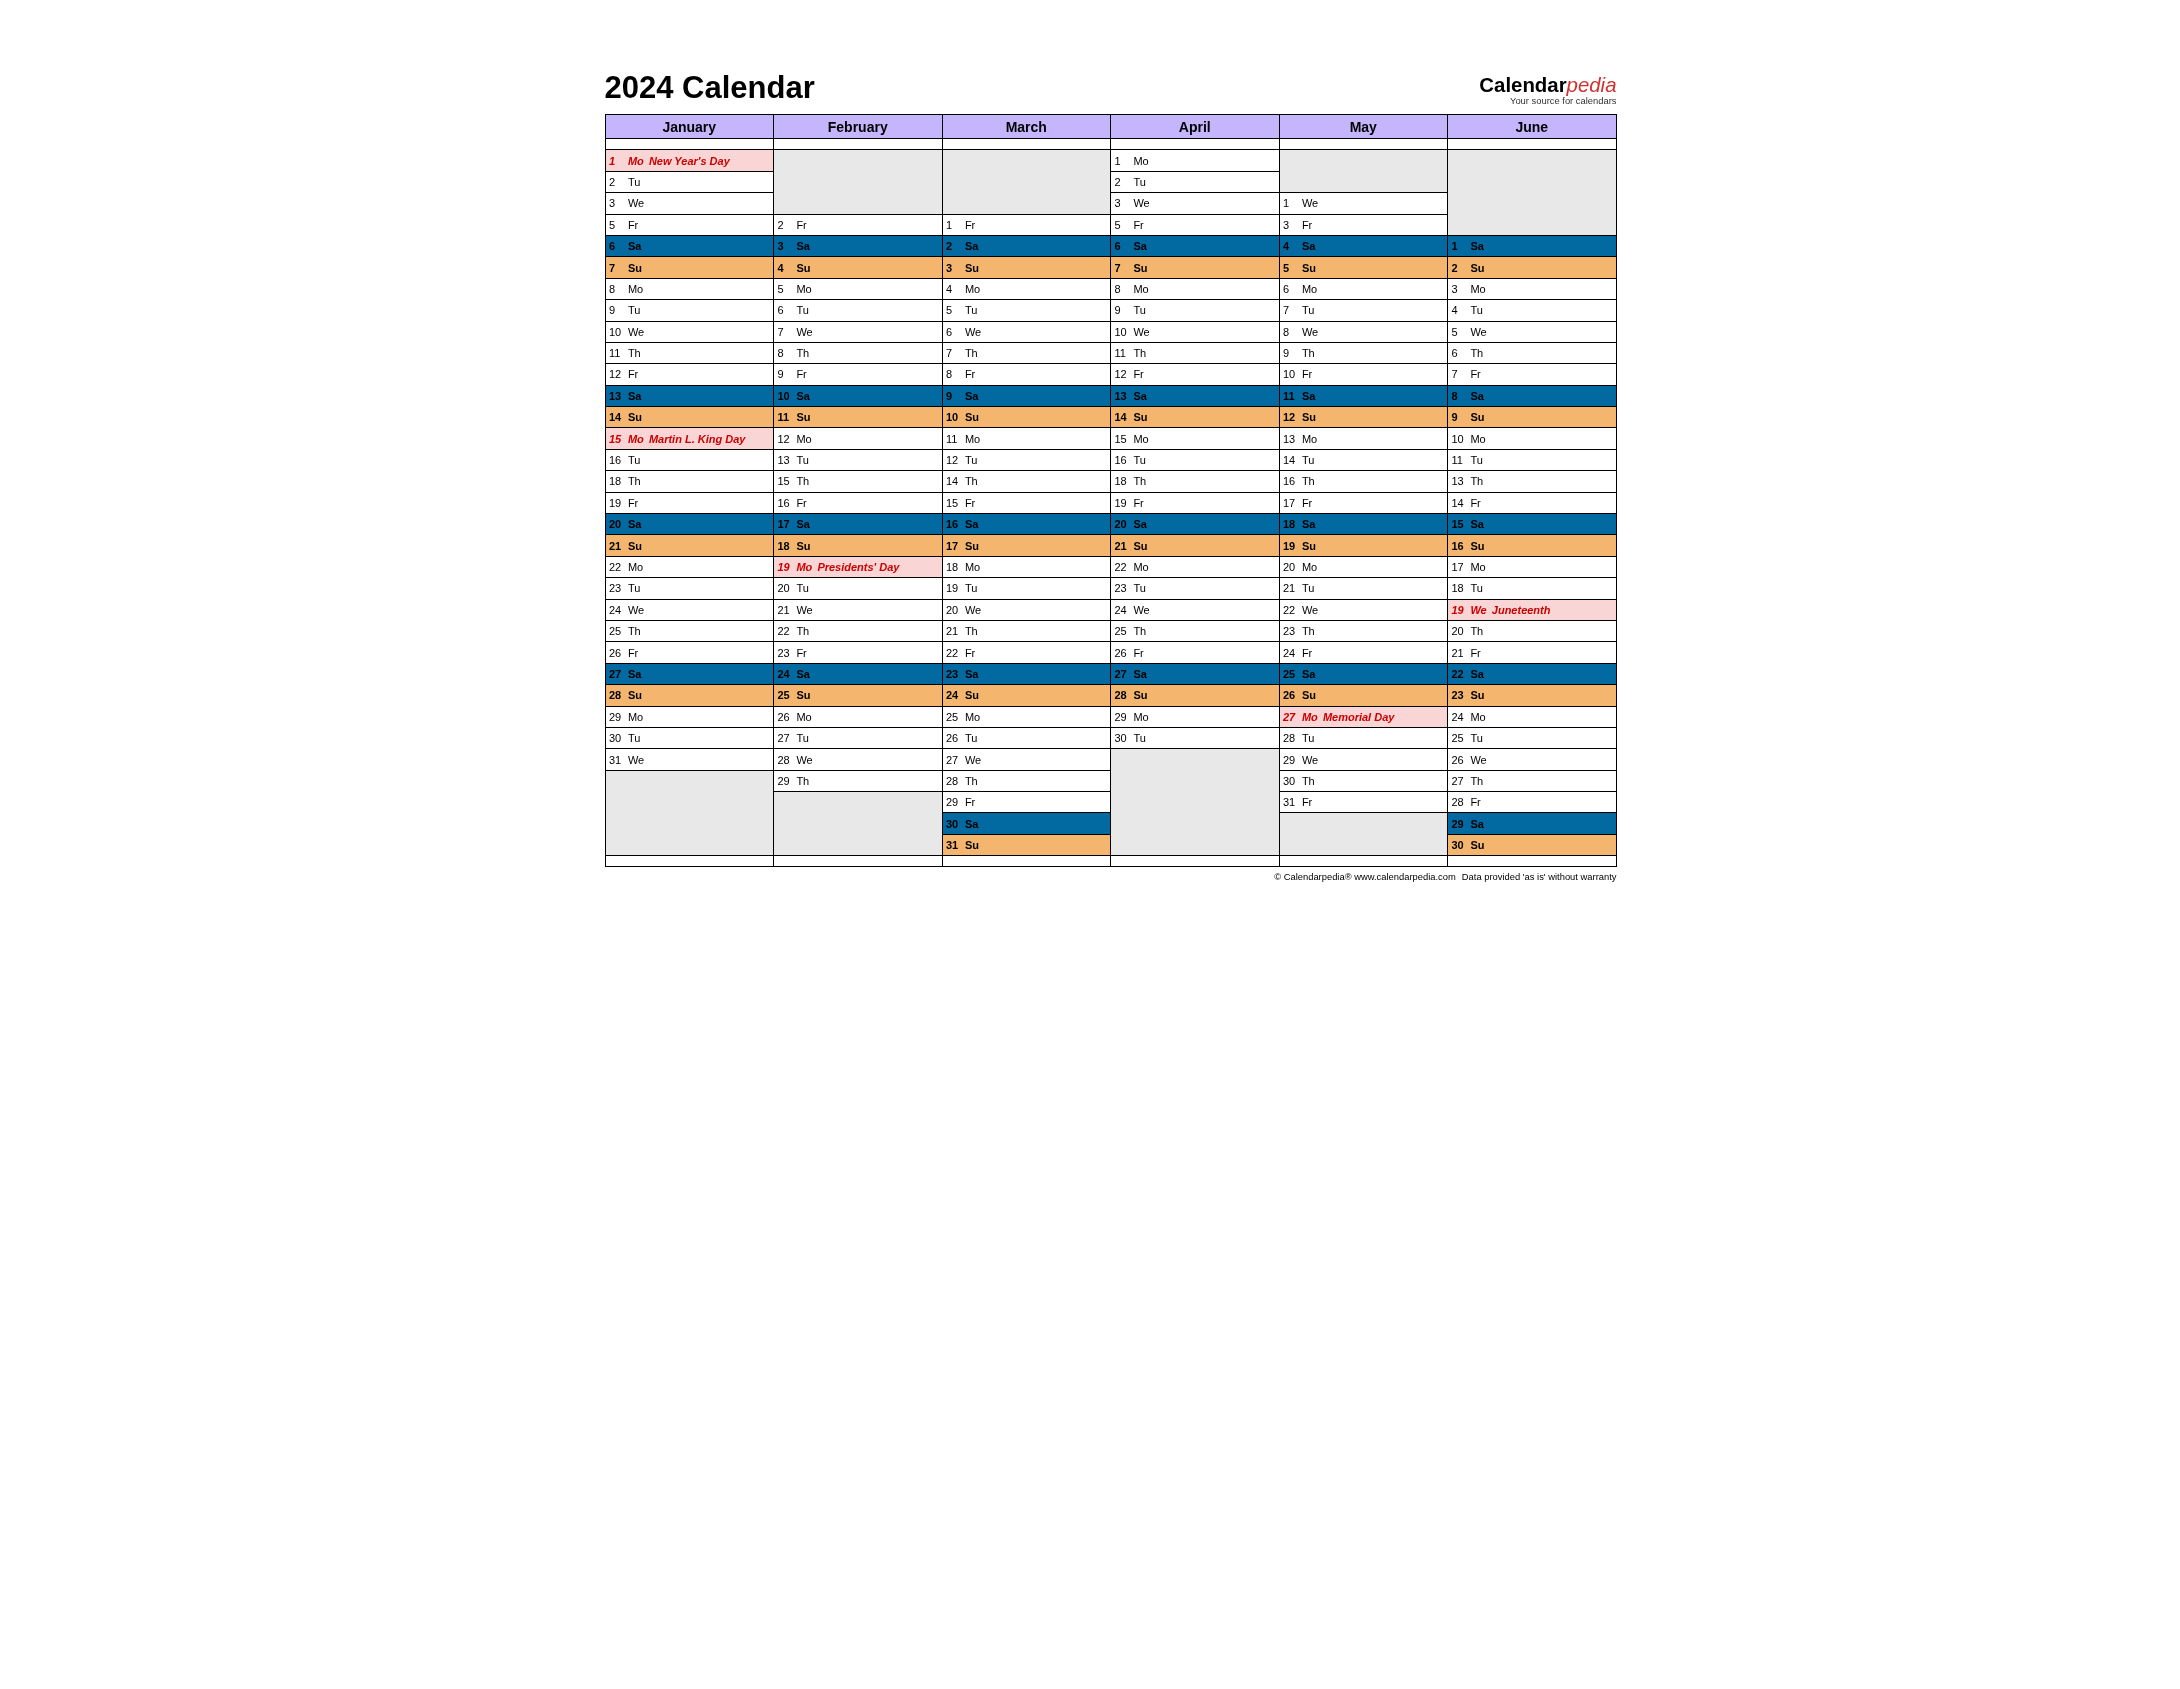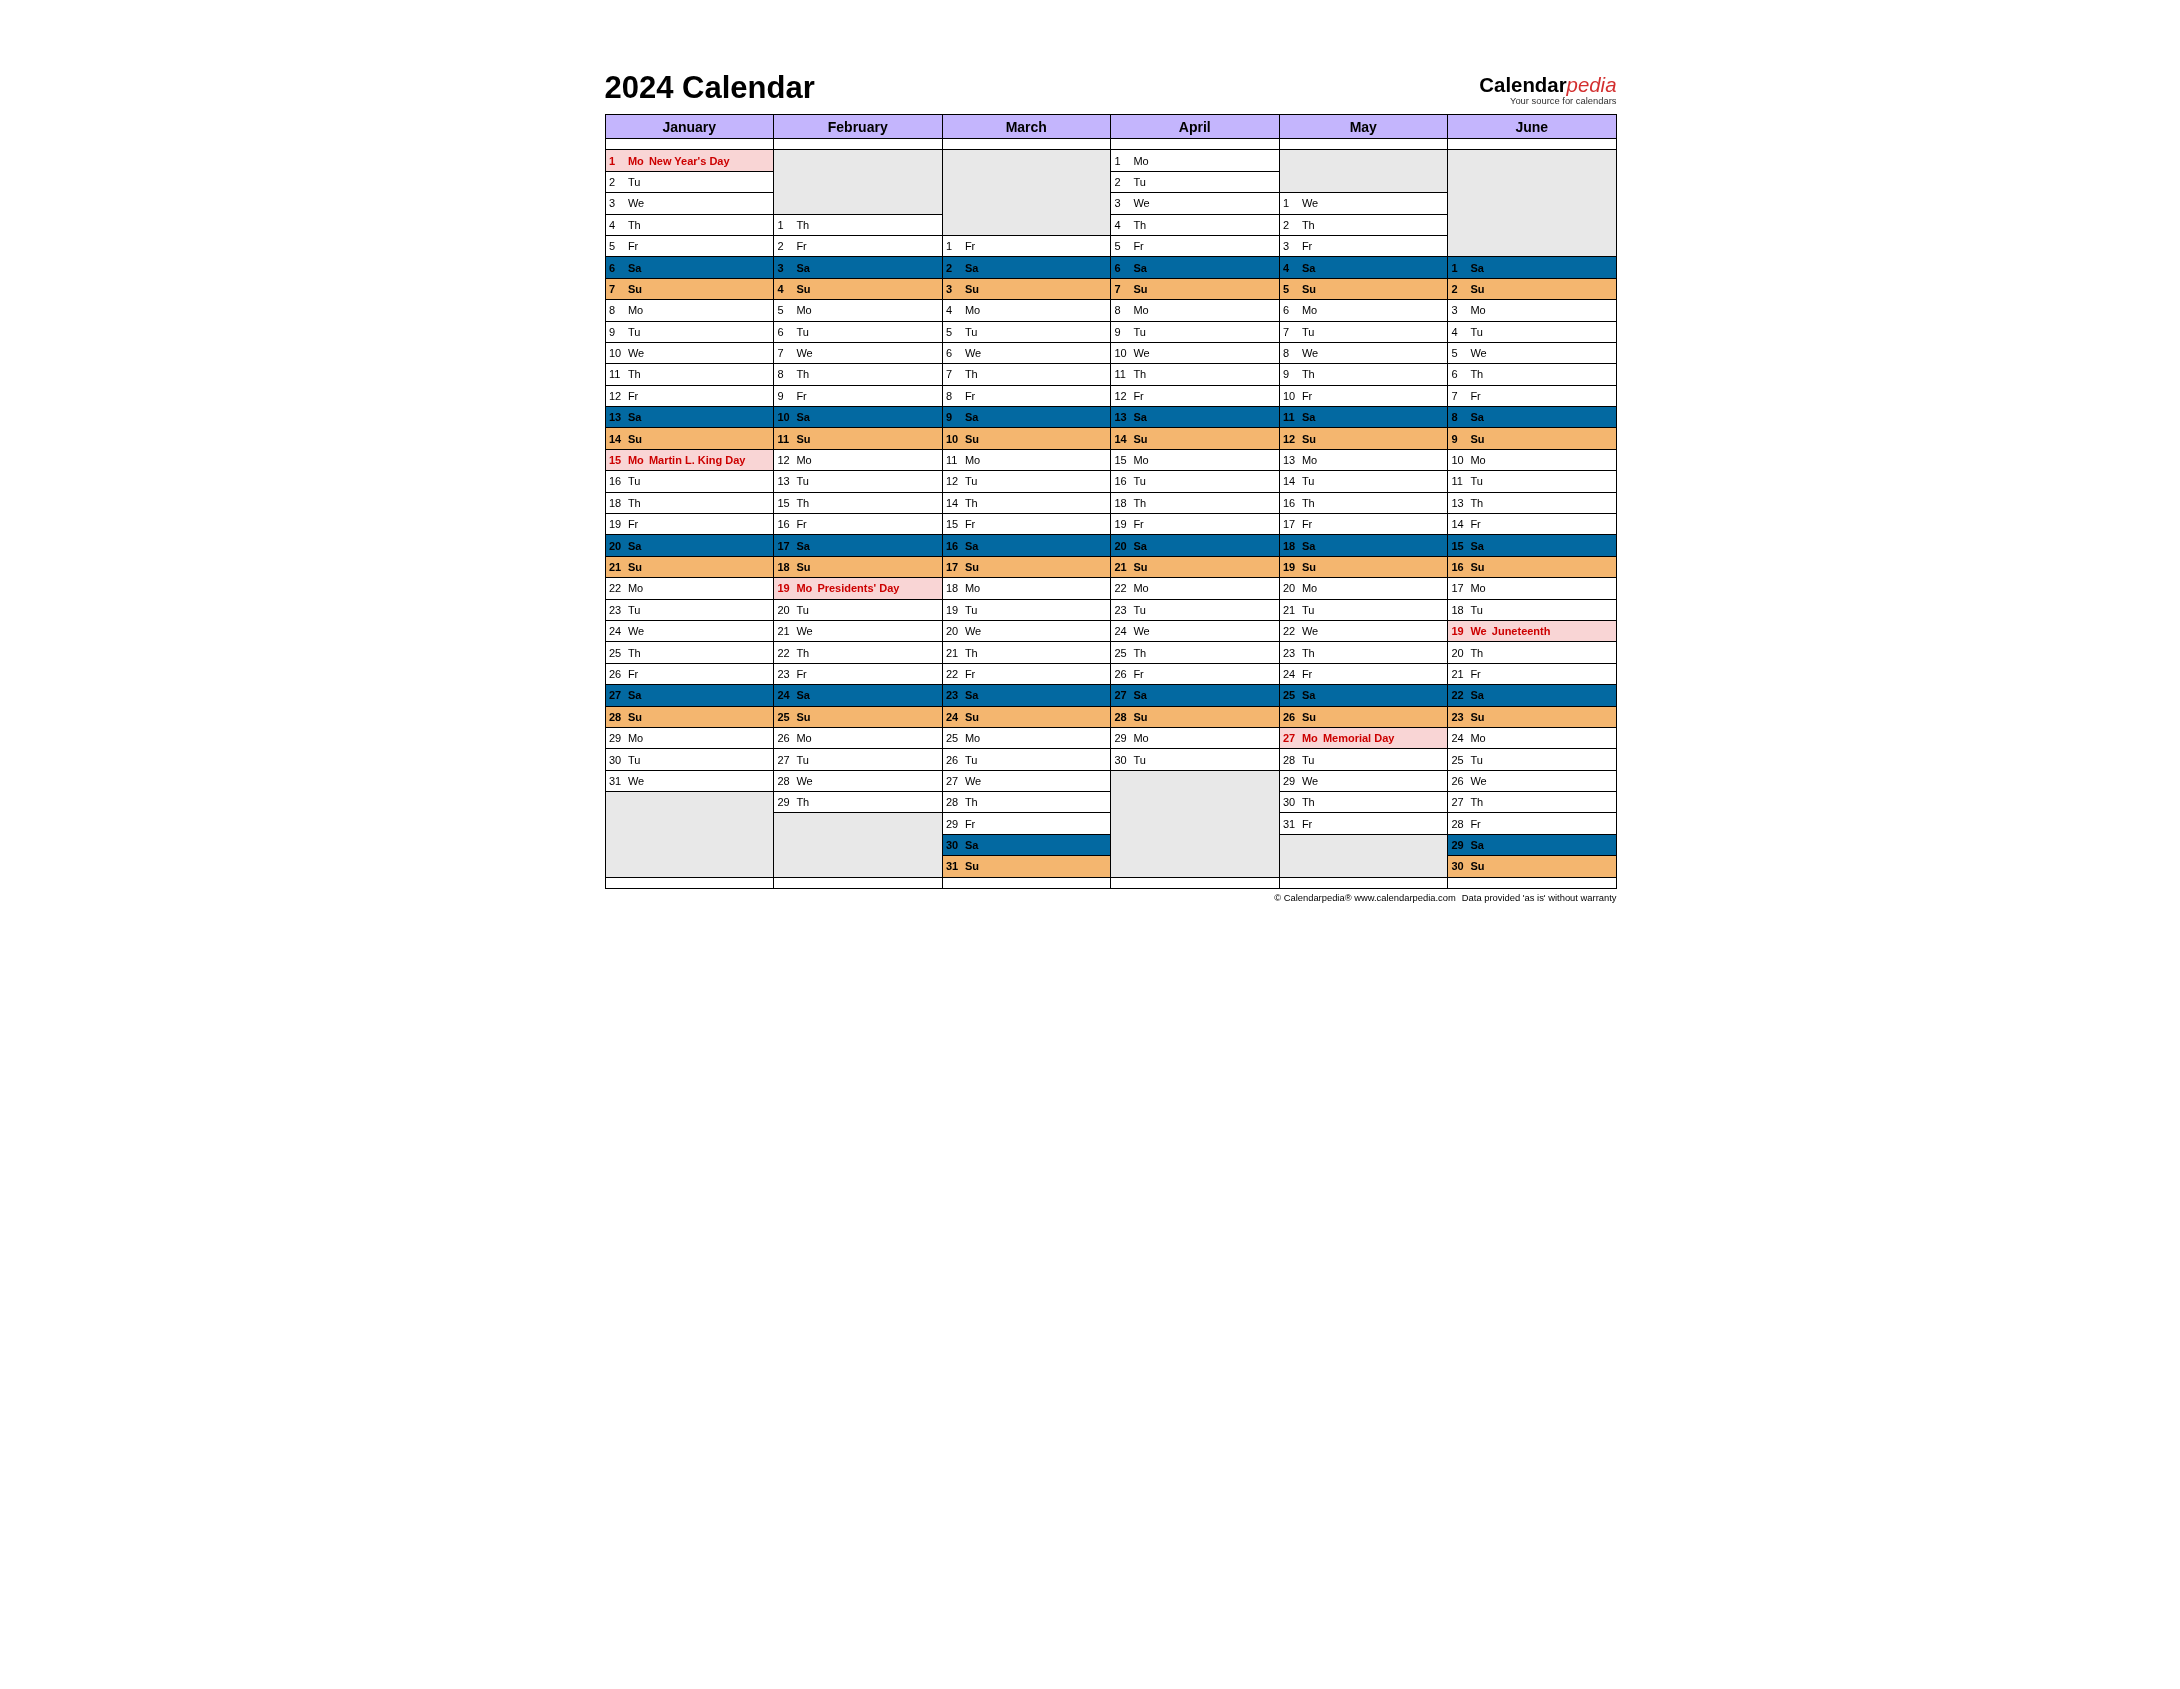--- a/index.html
+++ b/index.html
@@ -69,21 +69,21 @@
   border-left: 0.9px solid #000;
   border-right: 0.9px solid #000;
   border-top: 0 !important;
   border-bottom: 0 !important;
 }
 td.empty.top { border-top: 0.9px solid #000 !important; }
 td.empty.bot { border-bottom: 0.9px solid #000 !important; }
 td.day { background: #fff; }
 td.sat { background: #0369a1; font-weight: bold; }
 td.sun { background: #f4b66f; font-weight: bold; }
-td.hol { background: #f9d5d5; font-weight: bold; color: #c00; }
+td.hol { background: #f9d5d5; font-weight: bold; color: #c00; font-style: italic; }
 .dn {
   display: inline-block;
   width: 19px;
   text-align: left;
 }
 .dw { margin-right: 5.1px; }
 .ev { }
 td.hol .dn, td.hol .dw, td.hol .ev { color: #c00; }
 
 tr.spacer td {
@@ -155,28 +155,20 @@
         </tr>
         <tr>
           <td class="day"><span class="dn">3</span><span class="dw">We</span></td>
           <td class="empty"></td>
           <td class="empty"></td>
           <td class="day"><span class="dn">3</span><span class="dw">We</span></td>
           <td class="day"><span class="dn">1</span><span class="dw">We</span></td>
           <td class="empty"></td>
         </tr>
         <tr>
-          <td class="day"><span class="dn">4</span><span class="dw">Th</span></td>
-          <td class="day"><span class="dn">1</span><span class="dw">Th</span></td>
-          <td class="empty"></td>
-          <td class="day"><span class="dn">4</span><span class="dw">Th</span></td>
-          <td class="day"><span class="dn">2</span><span class="dw">Th</span></td>
-          <td class="empty"></td>
-        </tr>
-        <tr>
           <td class="day"><span class="dn">5</span><span class="dw">Fr</span></td>
           <td class="day"><span class="dn">2</span><span class="dw">Fr</span></td>
           <td class="day"><span class="dn">1</span><span class="dw">Fr</span></td>
           <td class="day"><span class="dn">5</span><span class="dw">Fr</span></td>
           <td class="day"><span class="dn">3</span><span class="dw">Fr</span></td>
           <td class="empty"></td>
         </tr>
         <tr>
           <td class="sat"><span class="dn">6</span><span class="dw">Sa</span></td>
           <td class="sat"><span class="dn">3</span><span class="dw">Sa</span></td>

